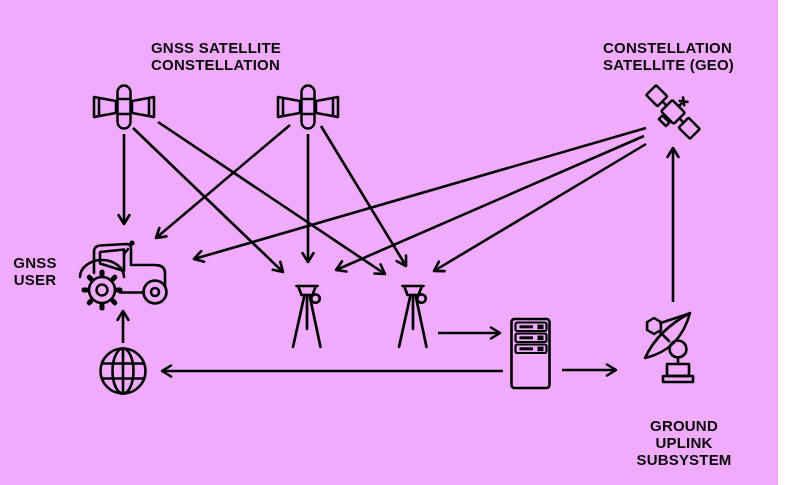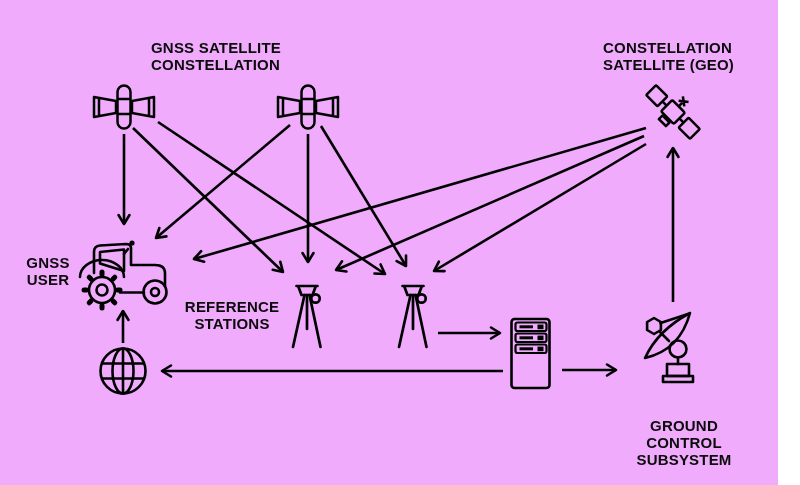--- a/index.html
+++ b/index.html
@@ -158,23 +158,21 @@
       <rect x="-5" y="24" width="30" height="6"></rect>
     </g>
   </svg>
 
   <div class="node-label align-left" style="left:151px;top:39px;">GNSS SATELLITE
 CONSTELLATION</div>
 
   <div class="node-label align-left" style="left:603px;top:39px;">CONSTELLATION
 SATELLITE (GEO)</div>
 
-  <div class="node-label align-center" style="left:14px;top:254px;width:68px;">GNSS
+  <div class="node-label align-center" style="left:1px;top:254px;width:68px;">GNSS
 USER</div>
-
-  <div class="node-label align-center" style="left:182px;top:298px;width:100px;">REFERENCE
-STATIONS</div>
 
 
 
-  <div class="node-label align-center" style="left:620px;top:417px;width:128px;">GROUND CONTROL
+
+  <div class="node-label align-center" style="left:620px;top:417px;width:128px;">GROUND UPLINK
 SUBSYSTEM</div>
 </div>
 
 </body></html>

